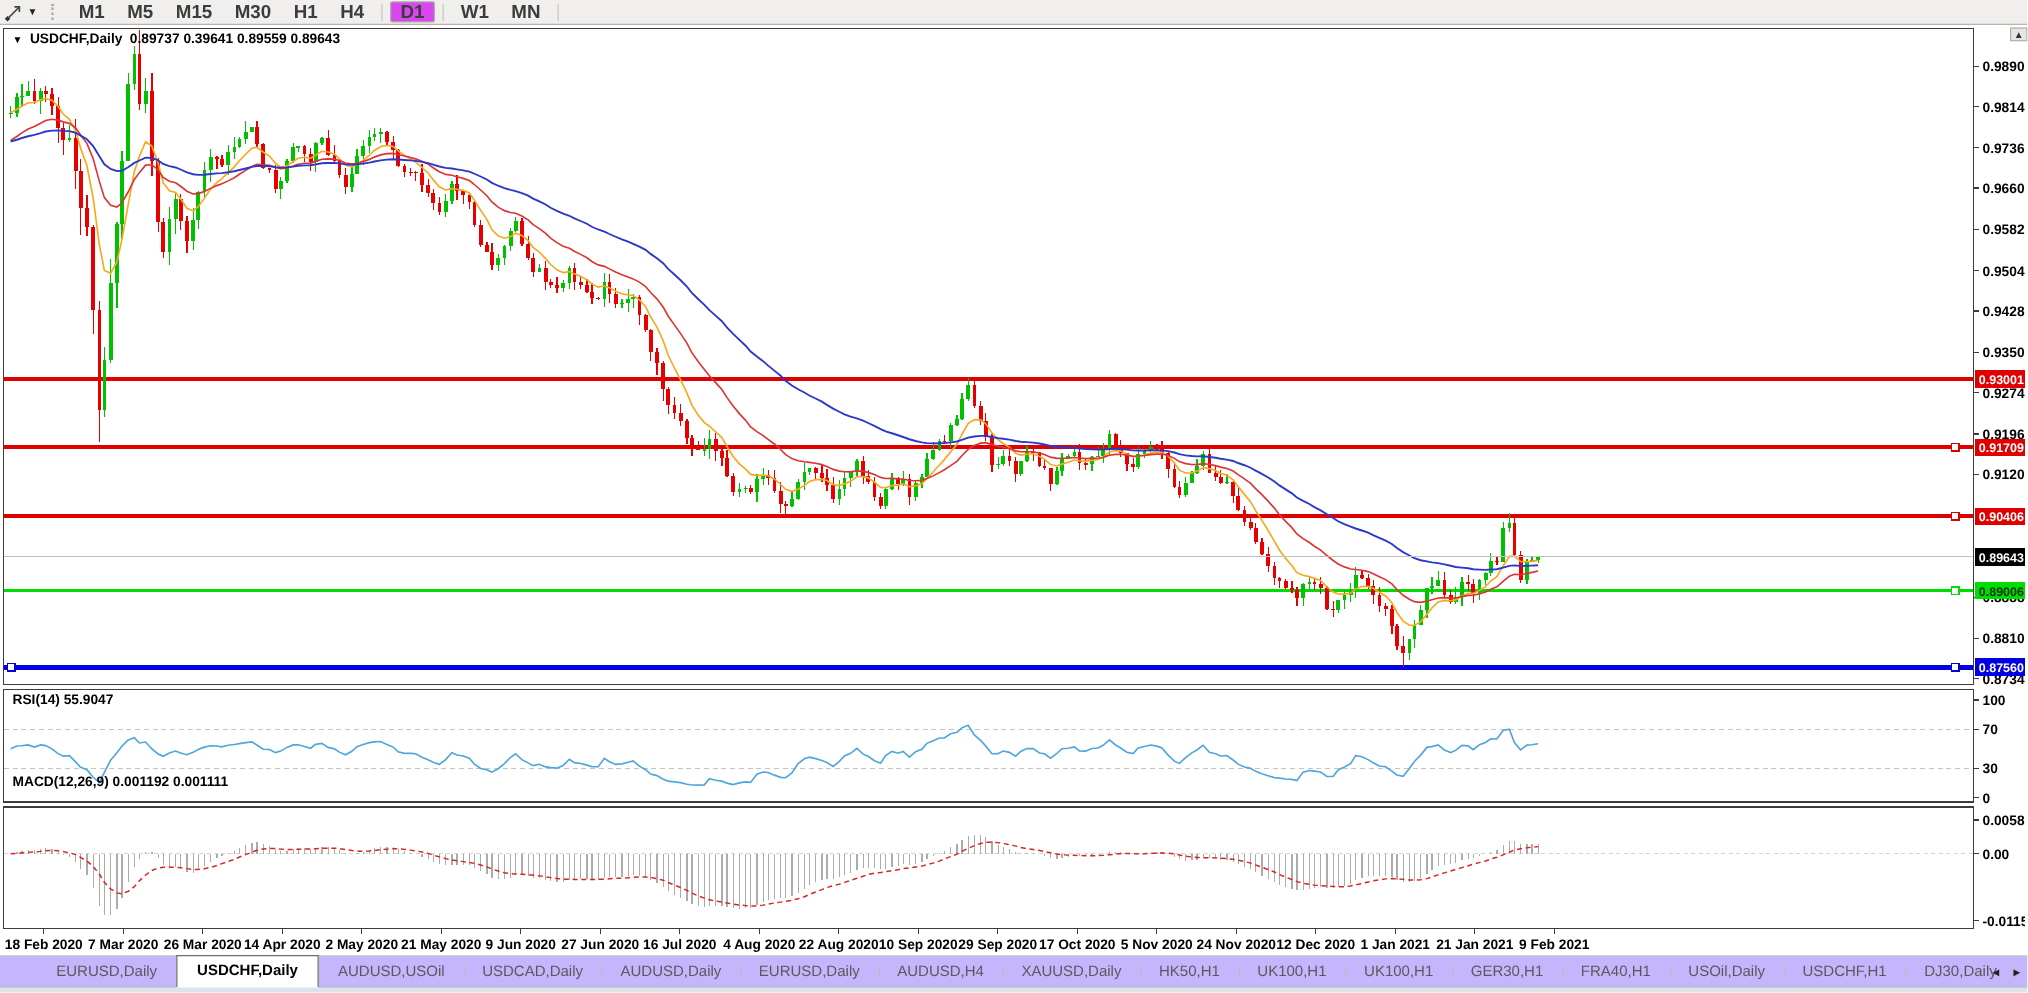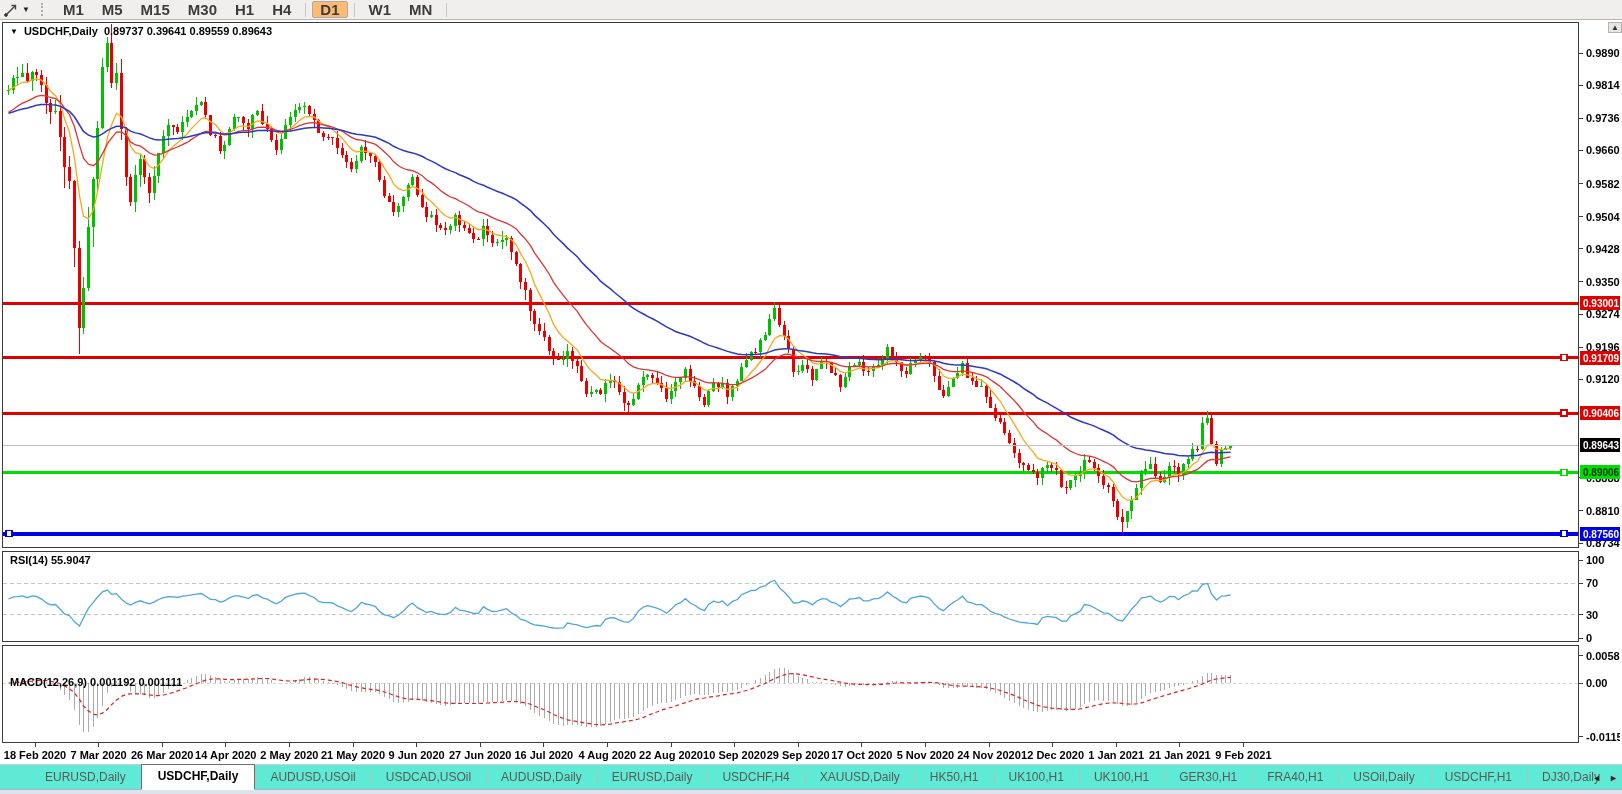--- a/index.html
+++ b/index.html
@@ -3,33 +3,33 @@
 <meta charset="utf-8">
 <style>
   html,body{margin:0;padding:0;background:#fff;}
   body{width:1622px;height:794px;position:relative;font-family:"Liberation Sans",sans-serif;overflow:hidden;}
   
   #toolbar{position:absolute;left:0;top:0;width:1622px;height:19px;background:#f0efed;border-bottom:1px solid #b8b5b0;display:flex;align-items:center;}
   .tool-icon-btn{display:flex;align-items:center;padding:0 3px;height:17px;cursor:pointer;}
   .tool-caret{font-size:8px;color:#222;margin-left:3px;}
   .grip{width:5px;height:13px;margin:0 6px 0 8px;border-left:2px dotted #b0aeab;}
   .tf-btn{font-size:15px;font-weight:bold;color:#3c3c3c;padding:1px 7px;margin:0 1px;border:1px solid transparent;border-radius:2px;cursor:pointer;line-height:13px;}
-  .tf-btn.active{background:#fdba74;border:1px solid #aeaca8;}
+  .tf-btn.active{background:#d946ef;border:1px solid #aeaca8;}
   .tool-sep{width:1px;height:14px;background:#c9c6c2;margin:0 5px;}
   
   #chart-window{position:absolute;left:2px;top:20px;width:1618px;height:744px;background:#fff;}
   #chart-svg{position:absolute;left:0;top:0;}
   .chart-title{position:absolute;left:8px;top:5px;font-size:11px;font-weight:bold;color:#000;display:flex;align-items:center;gap:6px;}
   .collapse-tri{font-size:8px;color:#000;}
   .pane-label{position:absolute;left:8px;font-size:11px;font-weight:bold;color:#000;}
   #rsi-label{top:534px;}
-  #macd-label{top:656px;}
+  #macd-label{top:600px;}
   #scroll-up{position:absolute;left:1606px;top:2px;font-size:8px;color:#333;cursor:pointer;background:#e8e6e4;border:1px solid #b5b2ae;padding:0 2px;line-height:9px;}
   
-  #tabbar{position:absolute;left:0;top:764px;width:1622px;height:25px;background:#5eead4;border-top:1px solid #cfcdca;display:flex;align-items:flex-end;padding-left:30px;box-sizing:border-box;}
+  #tabbar{position:absolute;left:0;top:764px;width:1622px;height:25px;background:#c4b5fd;border-top:1px solid #cfcdca;display:flex;align-items:flex-end;padding-left:30px;box-sizing:border-box;}
   .tab{font-size:12px;color:#5a5a5a;padding:4px 15px 5px 15px;cursor:pointer;white-space:nowrap;position:relative;}
   .tab:not(.active):not(:first-child)::before{content:"";position:absolute;left:0;top:6px;bottom:6px;width:1px;background:#bdbbb8;}
   .tab.active{background:#fff;color:#000;font-weight:bold;border:1px solid #6e6e6e;border-bottom:1px solid #fff;padding:4px 16px 6px 16px;margin-bottom:-1px;z-index:2;}
   .tab-scroll{position:absolute;right:4px;bottom:6px;display:flex;gap:8px;}
   .tab-scroll span{font-size:9px;color:#222;cursor:pointer;}
   #statusbar{position:absolute;left:0;top:789px;width:1622px;height:5px;background:#dde3ec;border-top:1px solid #aab4c4;}
   svg text{font-family:"Liberation Sans",sans-serif;}
 </style>
 </head>
 <body>
@@ -985,24 +985,24 @@
     <span>MACD(12,26,9)</span>
     <span>0.001192 0.001111</span>
   </div>
   <div id="scroll-up">▲</div>
 </div>
 
 <div id="tabbar">
   <div class="tab">EURUSD,Daily</div>
     <div class="tab active">USDCHF,Daily</div>
     <div class="tab">AUDUSD,USOil</div>
-    <div class="tab">USDCAD,USOil</div>
+    <div class="tab">USDCAD,Daily</div>
     <div class="tab">AUDUSD,Daily</div>
     <div class="tab">EURUSD,Daily</div>
-    <div class="tab">USDCHF,H4</div>
+    <div class="tab">AUDUSD,H4</div>
     <div class="tab">XAUUSD,Daily</div>
     <div class="tab">HK50,H1</div>
     <div class="tab">UK100,H1</div>
     <div class="tab">UK100,H1</div>
     <div class="tab">GER30,H1</div>
     <div class="tab">FRA40,H1</div>
     <div class="tab">USOil,Daily</div>
     <div class="tab">USDCHF,H1</div>
     <div class="tab">DJ30,Daily</div>
     <div class="tab">CHINA300,H1</div>

